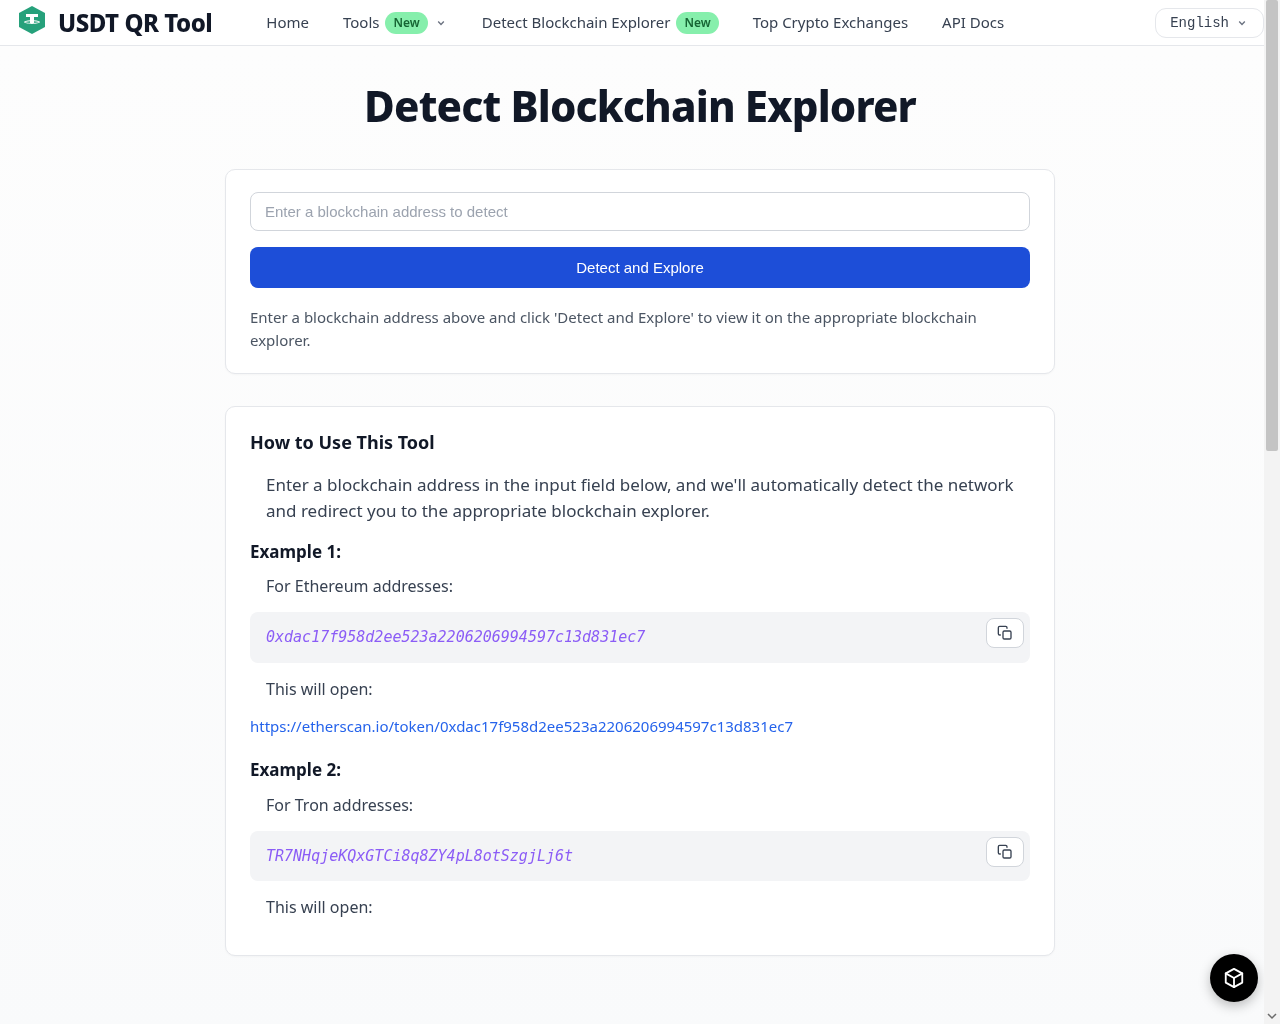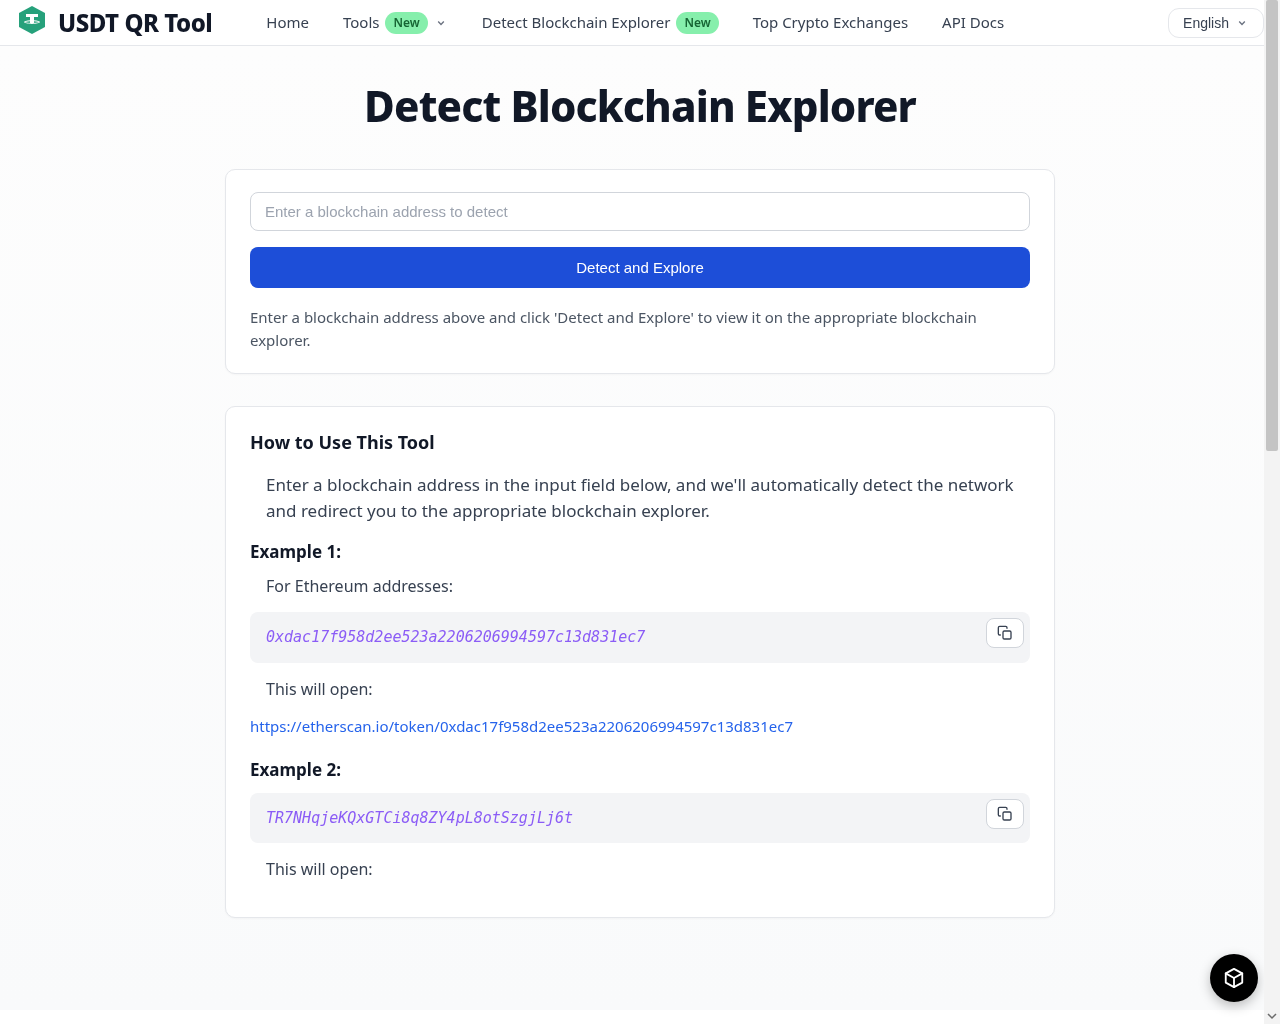--- a/index.html
+++ b/index.html
@@ -73,20 +73,21 @@
     display: inline-flex;
     align-items: center;
     gap: 6px;
     border: 1px solid var(--border);
     padding: 6px 14px;
     border-radius: 11px;
     font-size: 14px;
     color: var(--text-mid);
     background: #fff;
     cursor: pointer;
+    font-family: Liberation Mono, monospace;
   }
 
   
   .page-wrap {
     background: linear-gradient(180deg, #fdfdfd, #f9fafb);
     min-height: calc(100vh - 65px);
     padding-bottom: 60px;
   }
   .page-title {
     text-align: center;
@@ -293,20 +294,21 @@
           <svg width="16" height="16" viewBox="0 0 24 24" fill="none" stroke="currentColor" stroke-width="2" stroke-linecap="round" stroke-linejoin="round">
             <rect x="9" y="9" width="12" height="12" rx="2"></rect>
             <path d="M5 15H4a2 2 0 0 1-2-2V4a2 2 0 0 1 2-2h9a2 2 0 0 1 2 2v1"></path>
           </svg>
         </button>
       </div>
       <p class="open-label">This will open:</p>
       <a class="url-link">https://etherscan.io/token/0xdac17f958d2ee523a2206206994597c13d831ec7</a>
 
       <div class="example-h">Example 2:</div>
+      <p class="example-label">For Tron addresses:</p>
       <div class="code-block">
         <span>TR7NHqjeKQxGTCi8q8ZY4pL8otSzgjLj6t</span>
         <button class="copy-btn" aria-label="copy">
           <svg width="16" height="16" viewBox="0 0 24 24" fill="none" stroke="currentColor" stroke-width="2" stroke-linecap="round" stroke-linejoin="round">
             <rect x="9" y="9" width="12" height="12" rx="2"></rect>
             <path d="M5 15H4a2 2 0 0 1-2-2V4a2 2 0 0 1 2-2h9a2 2 0 0 1 2 2v1"></path>
           </svg>
         </button>
       </div>
       <p class="open-label">This will open:</p>

